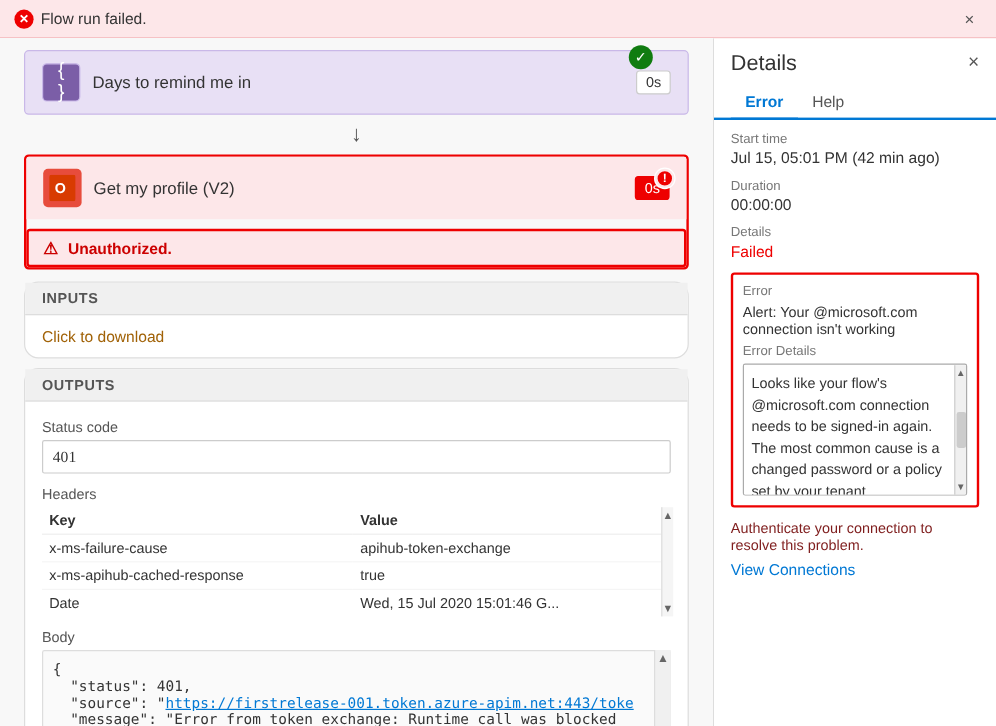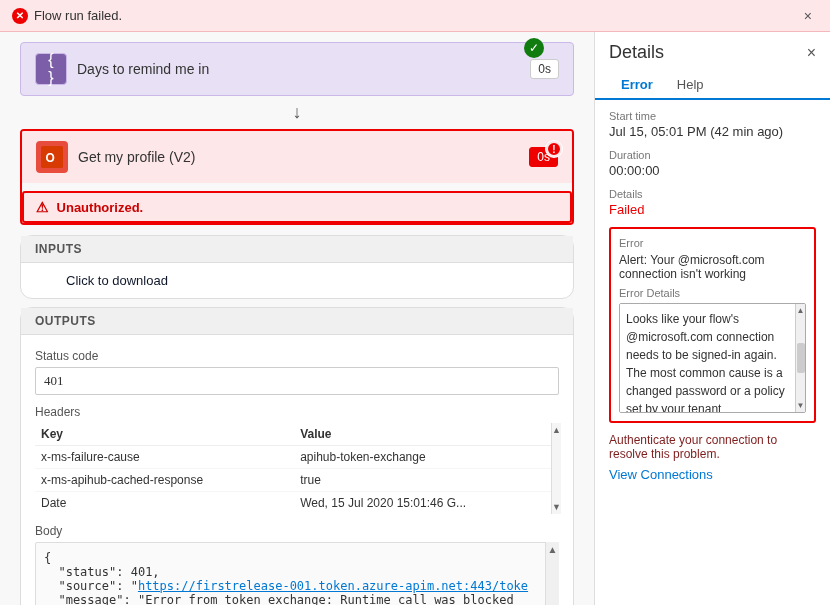--- a/index.html
+++ b/index.html
@@ -201,25 +201,24 @@
       font-weight: 600;
       color: #555;
       letter-spacing: 0.5px;
       border-bottom: 1px solid #ddd;
     }
     .section-body {
       padding: 10px 14px;
     }
 
     .click-to-download {
-      color: #0f172a;
+      color: #a16207;
       text-decoration: none;
       font-size: 13px;
       cursor: pointer;
-      margin-left: 31px;
     }
 
     
     .field-label {
       font-size: 12px;
       color: #555;
       margin-bottom: 4px;
       margin-top: 4px;
     }
     .field-value-box {

